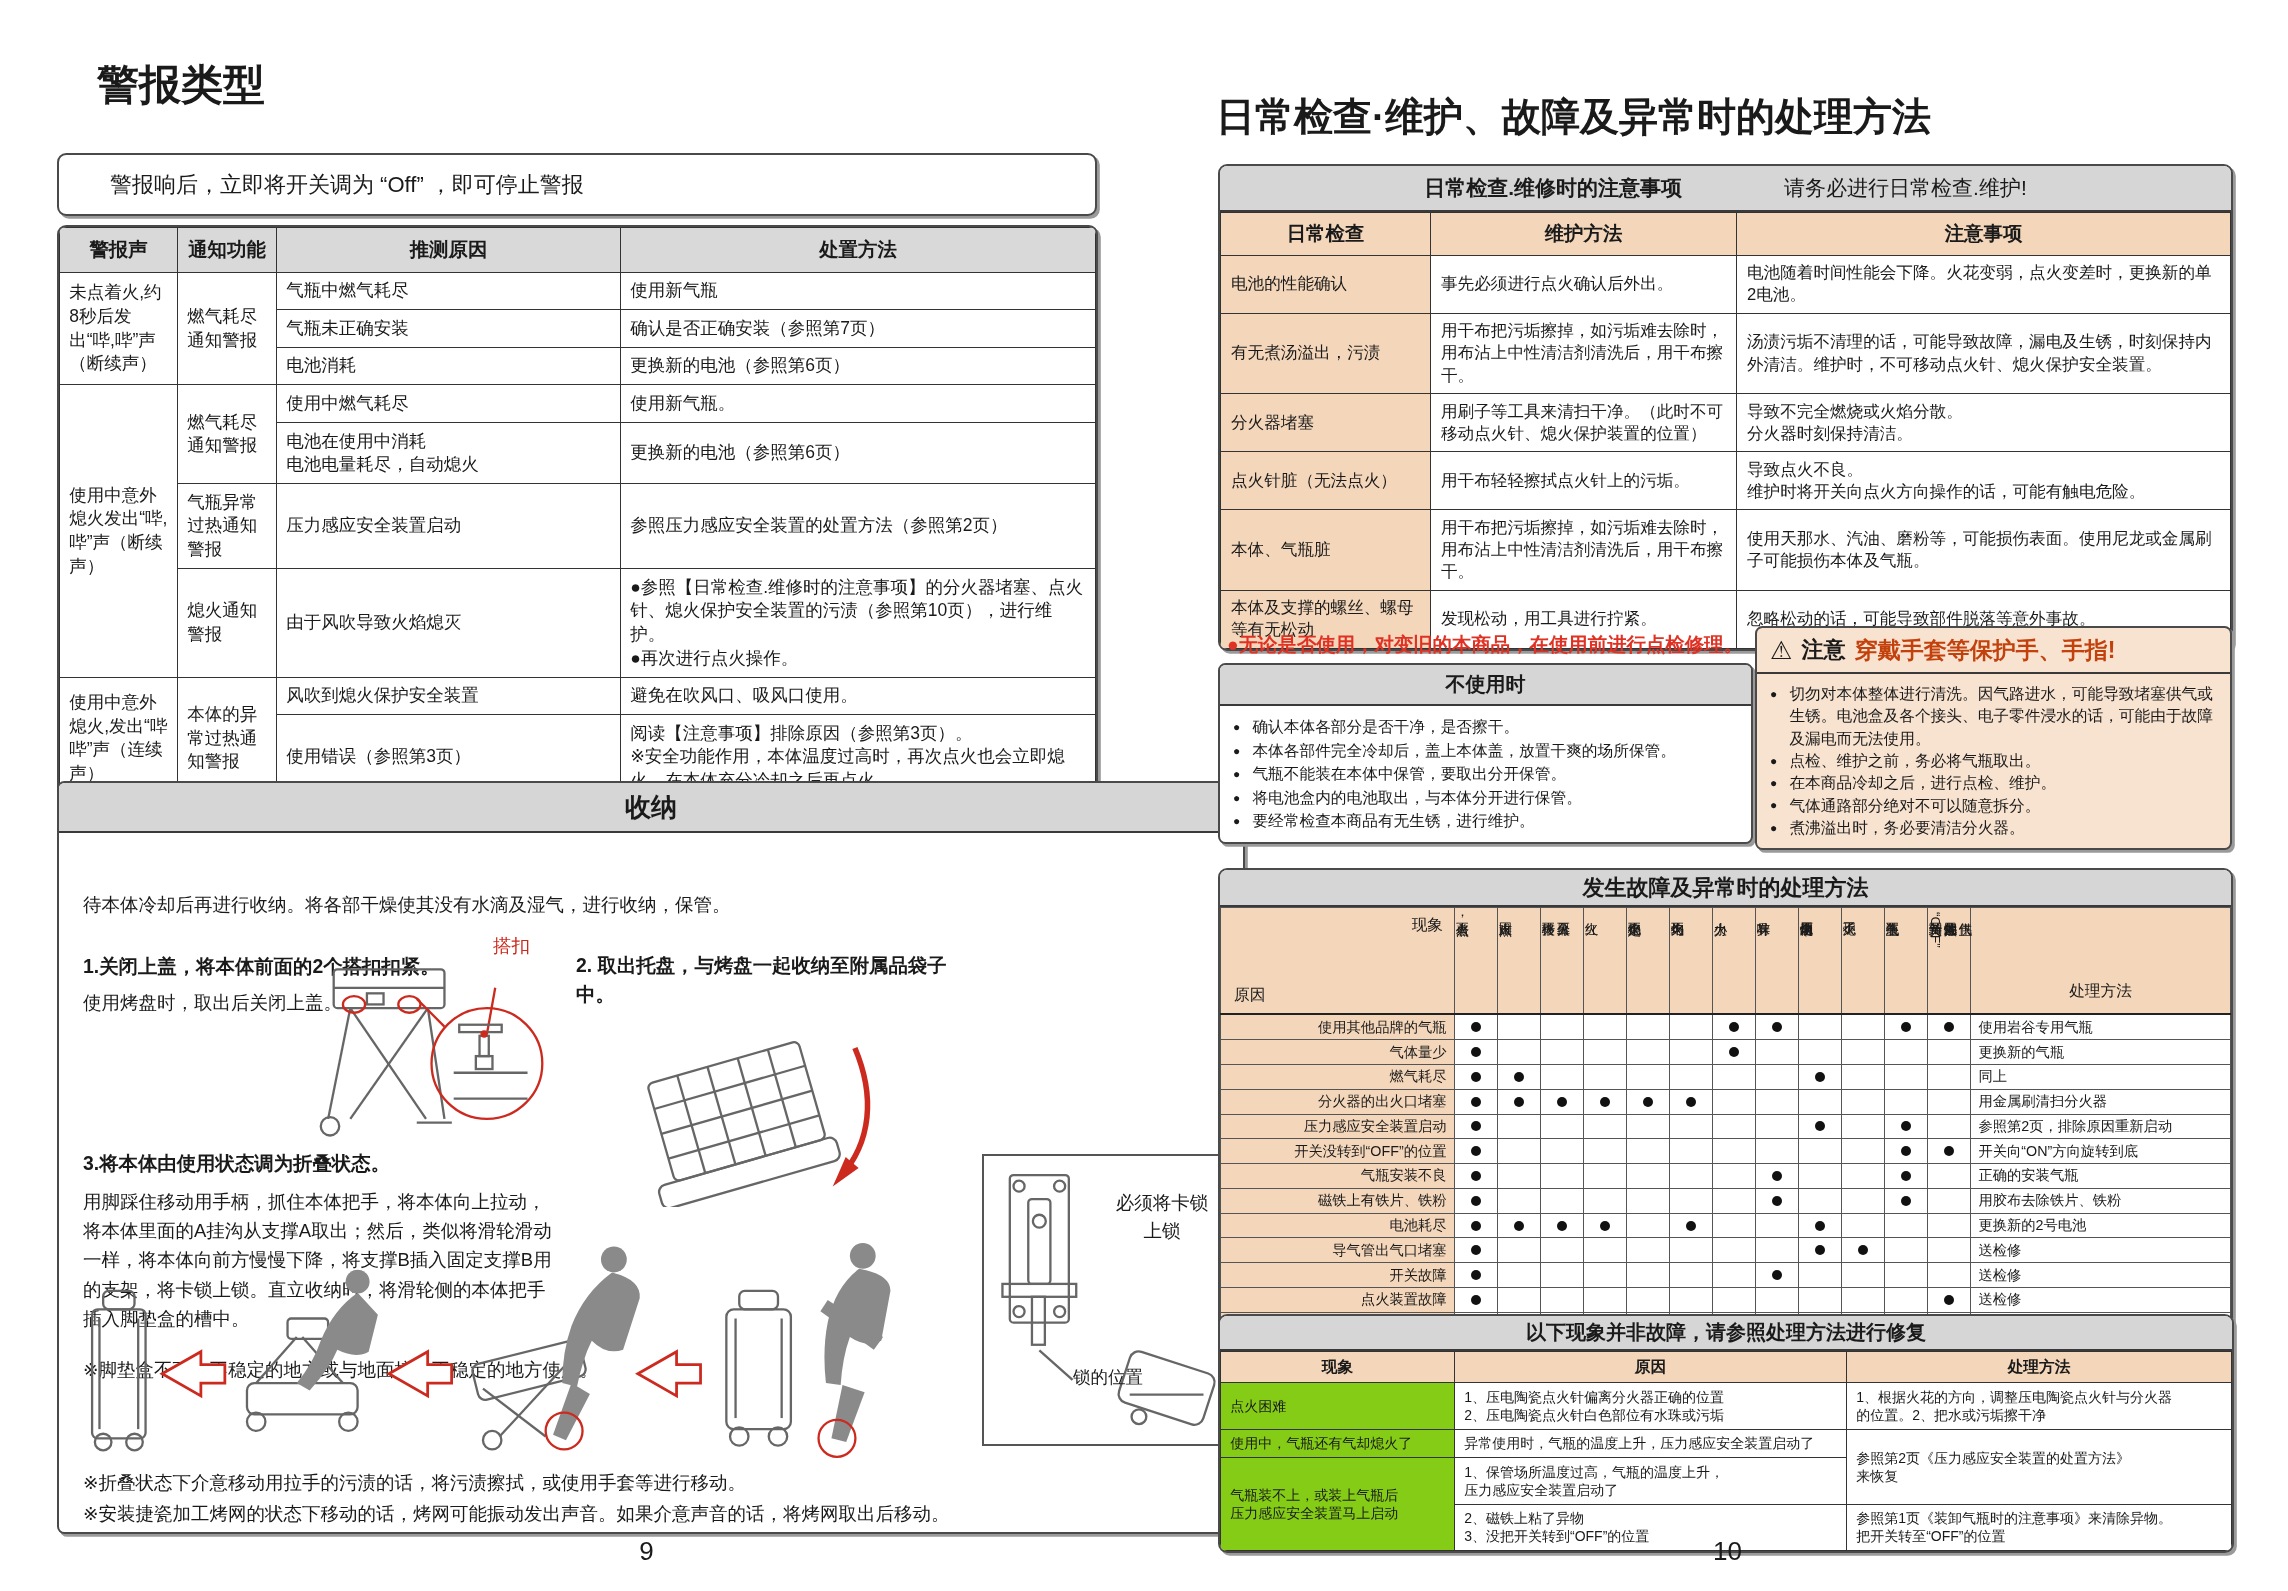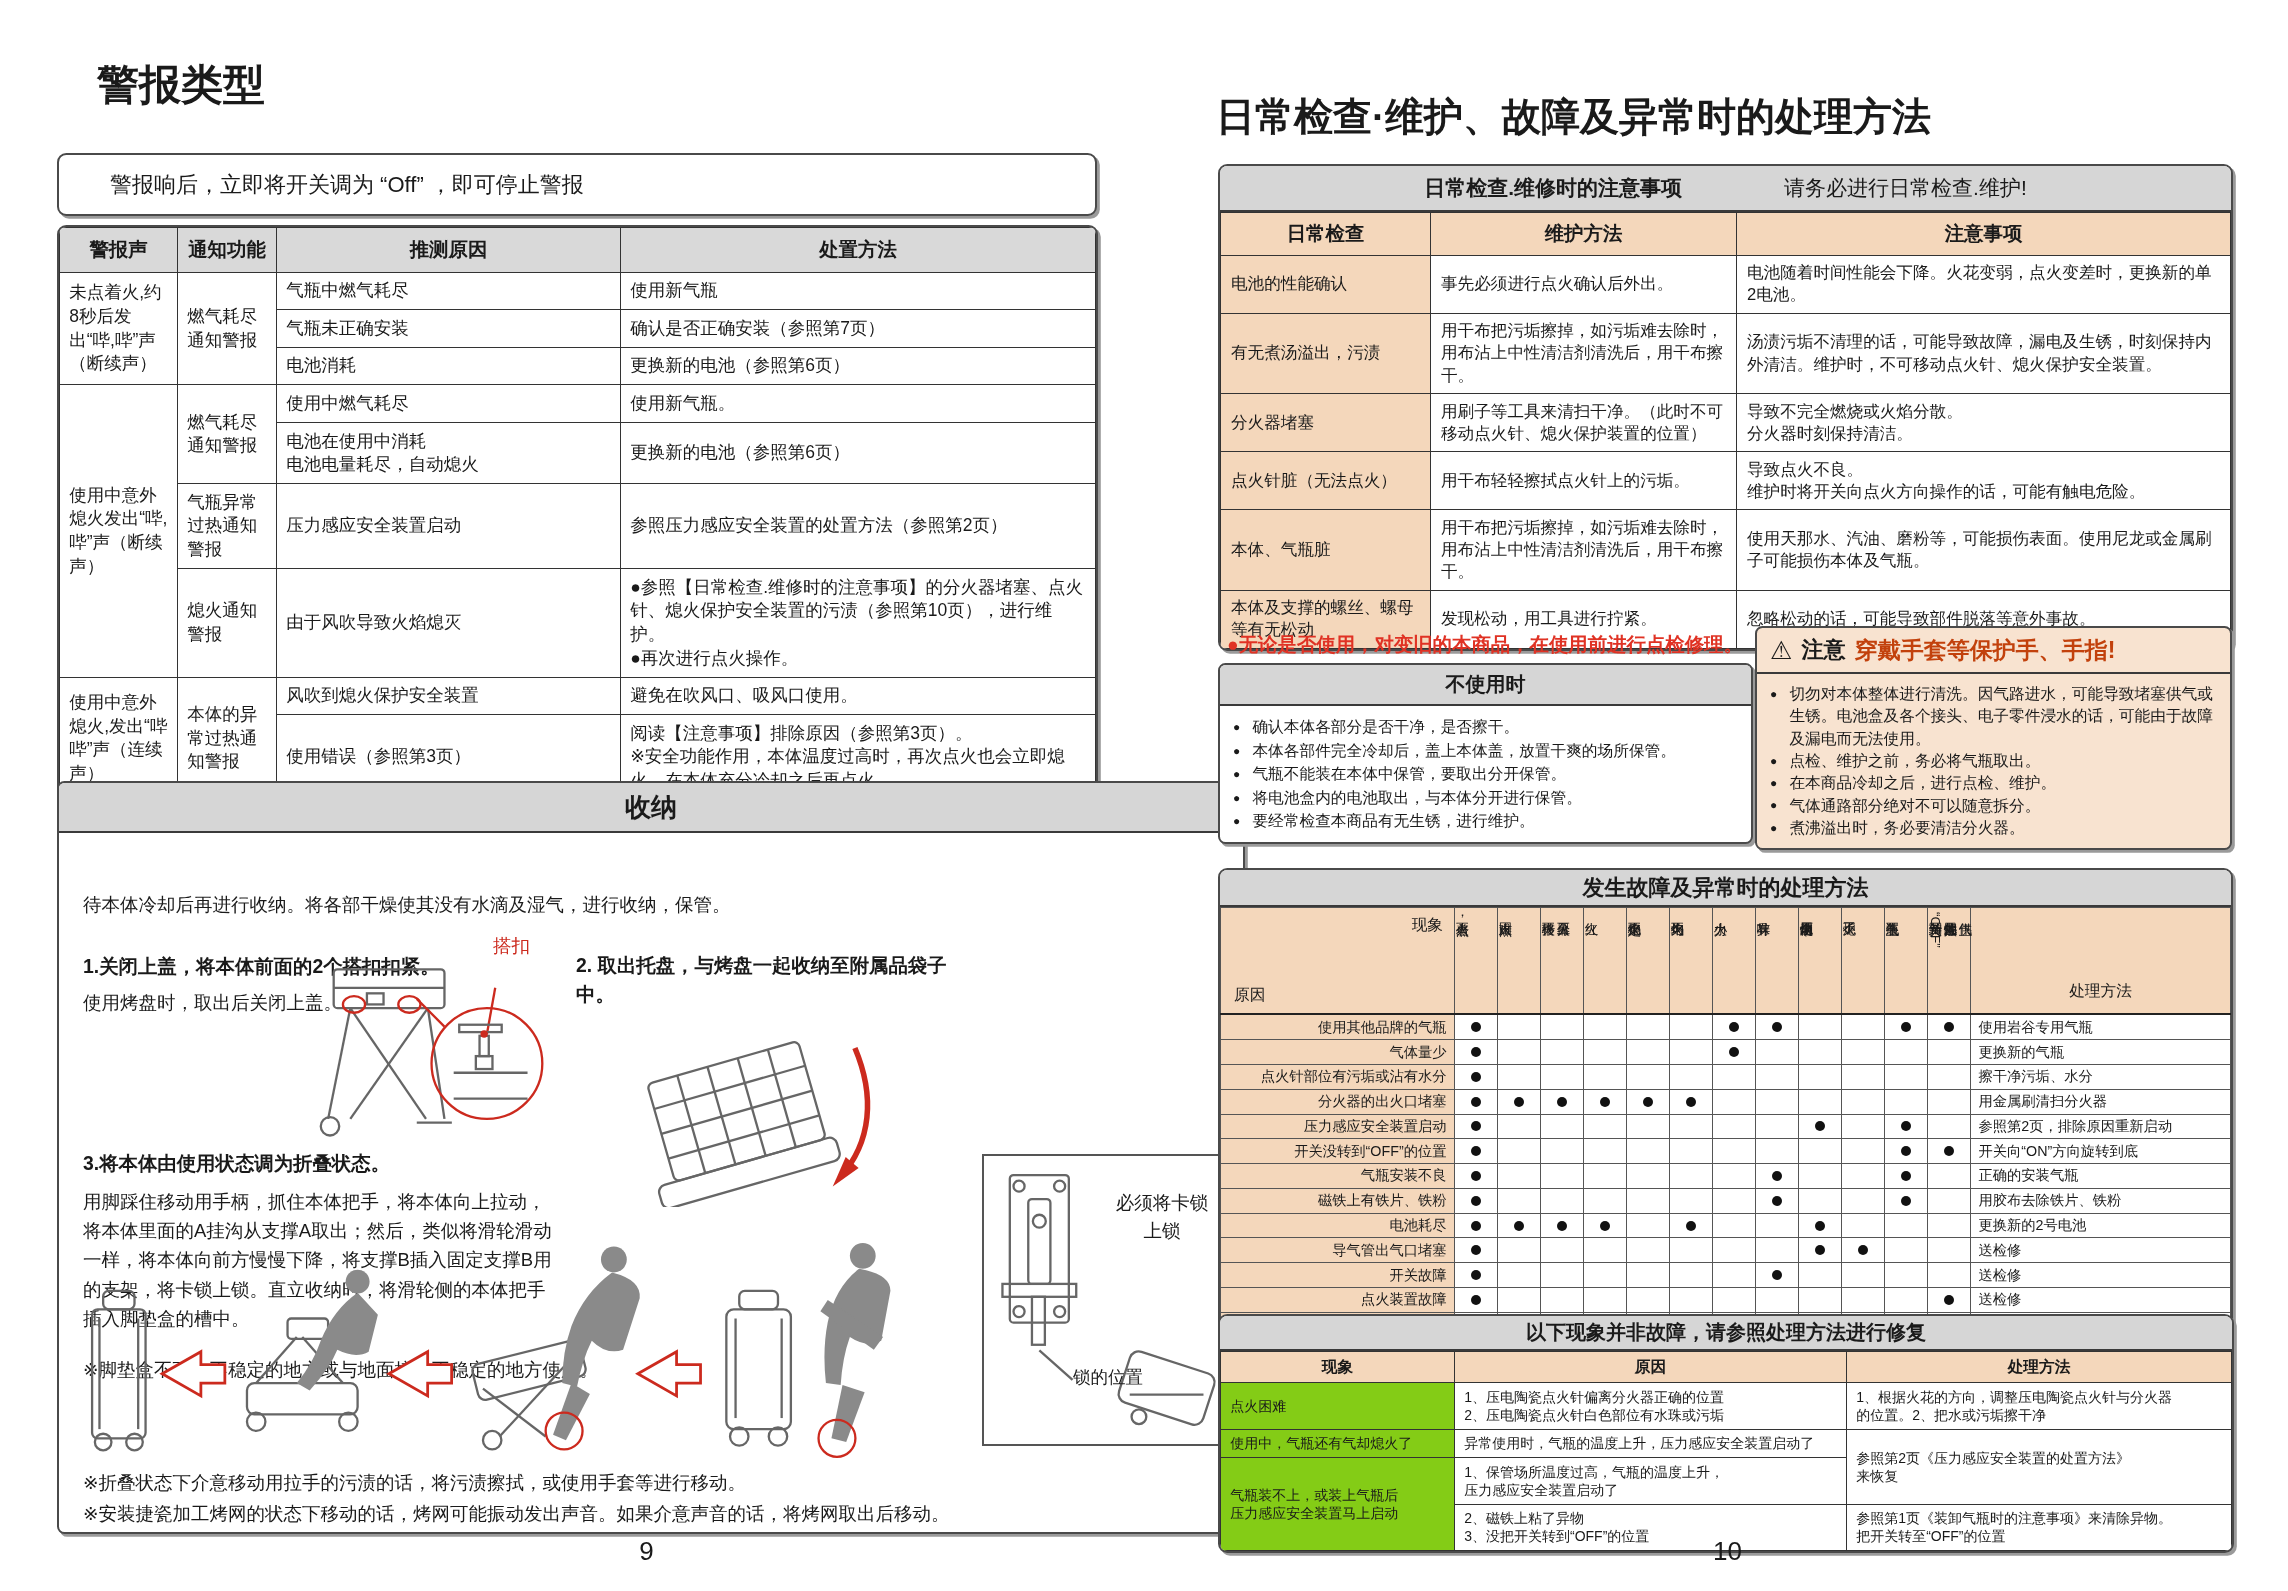--- a/index.html
+++ b/index.html
@@ -458,36 +458,40 @@
               <span class="dot"></span>
             </td>
             <td class="fm-dot"></td>
             <td class="fm-dot"></td>
             <td class="fm-dot"></td>
             <td class="fm-dot"></td>
             <td class="fm-dot"></td>
             <td class="fm-remedy">更换新的气瓶</td>
           </tr>
           <tr>
-            <td class="fm-cause">点火针部位有污垢或沾有水分</td>
-            <td class="fm-dot">
-              <span class="dot"></span>
-            </td>
-            <td class="fm-dot"></td>
-            <td class="fm-dot"></td>
-            <td class="fm-dot"></td>
-            <td class="fm-dot"></td>
-            <td class="fm-dot"></td>
-            <td class="fm-dot"></td>
-            <td class="fm-dot"></td>
-            <td class="fm-dot"></td>
-            <td class="fm-dot"></td>
-            <td class="fm-dot"></td>
-            <td class="fm-dot"></td>
-            <td class="fm-remedy">擦干净污垢、水分</td>
+            <td class="fm-cause">燃气耗尽</td>
+            <td class="fm-dot">
+              <span class="dot"></span>
+            </td>
+            <td class="fm-dot">
+              <span class="dot"></span>
+            </td>
+            <td class="fm-dot"></td>
+            <td class="fm-dot"></td>
+            <td class="fm-dot"></td>
+            <td class="fm-dot"></td>
+            <td class="fm-dot"></td>
+            <td class="fm-dot"></td>
+            <td class="fm-dot">
+              <span class="dot"></span>
+            </td>
+            <td class="fm-dot"></td>
+            <td class="fm-dot"></td>
+            <td class="fm-dot"></td>
+            <td class="fm-remedy">同上</td>
           </tr>
           <tr>
             <td class="fm-cause">分火器的出火口堵塞</td>
             <td class="fm-dot">
               <span class="dot"></span>
             </td>
             <td class="fm-dot">
               <span class="dot"></span>
             </td>
             <td class="fm-dot">

